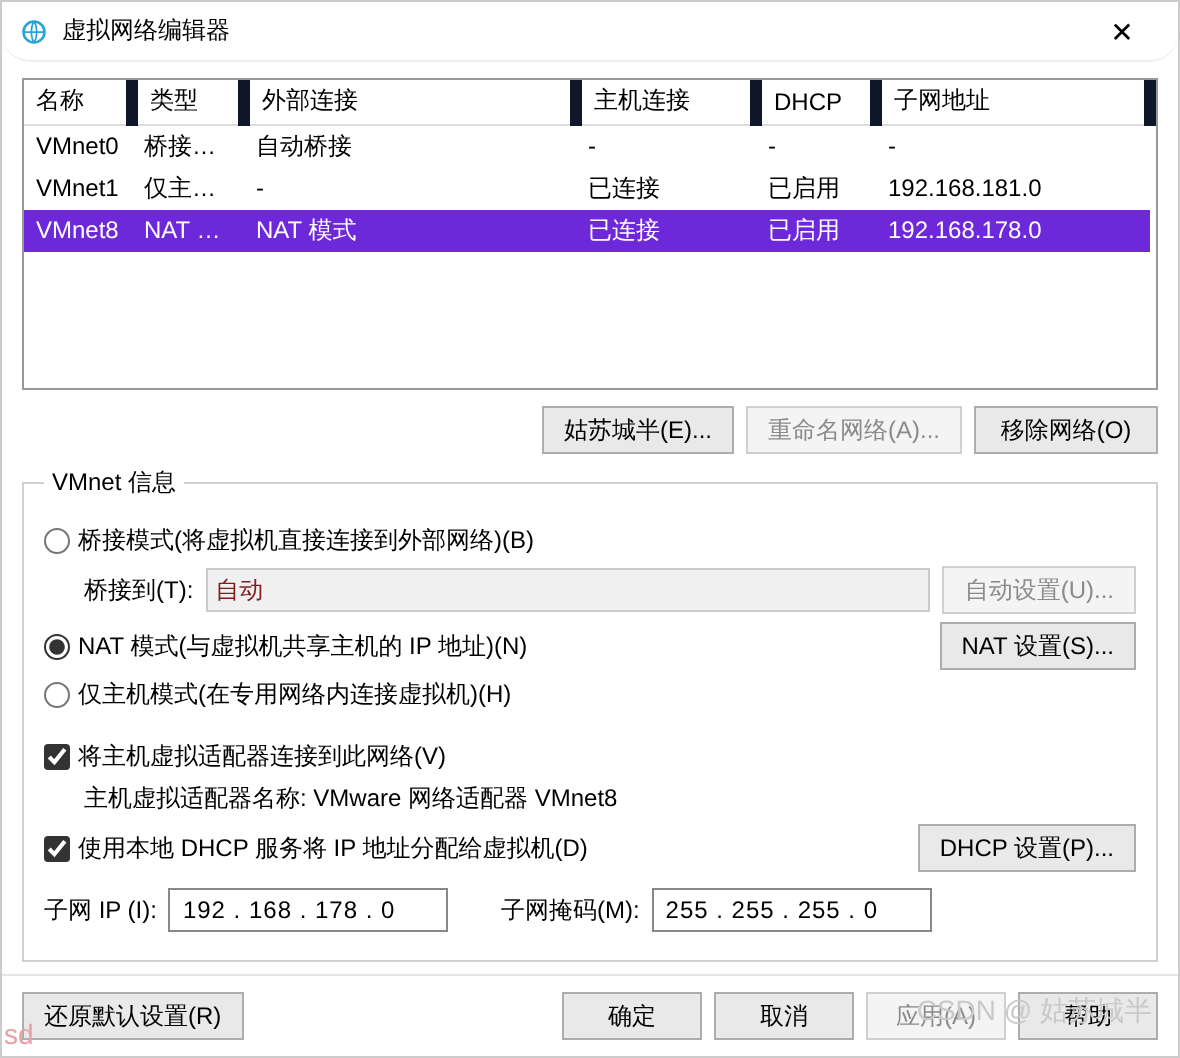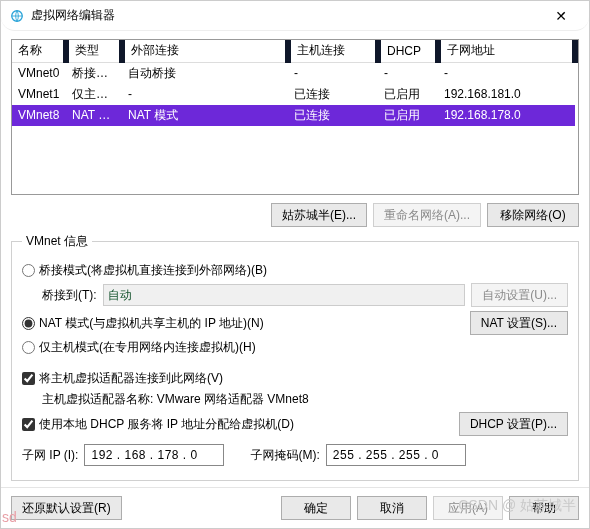--- a/index.html
+++ b/index.html
@@ -99,21 +99,21 @@
     accent-color:#333;
   }
   label { display:flex; align-items:center;justify-content:center; }
   .inline-input {
     border:1px solid #aaa;
     height:22px;
     padding:0 4px;
     font:inherit;
     background:#fff;
   }
-  .inline-input.disabled { background:#f0f0f0; color:#14532d; border-color:#ccc; }
+  .inline-input.disabled { background:#f0f0f0; color:#7f1d1d; border-color:#ccc; }
   .rightbtn { margin-left:auto; }
   .ip-box {
     border:1px solid #888;
     height:22px;
     display:flex; align-items:center;
     padding:0 6px;
     font-family:inherit;
     letter-spacing:0.5px;
     min-width:140px;
   }

